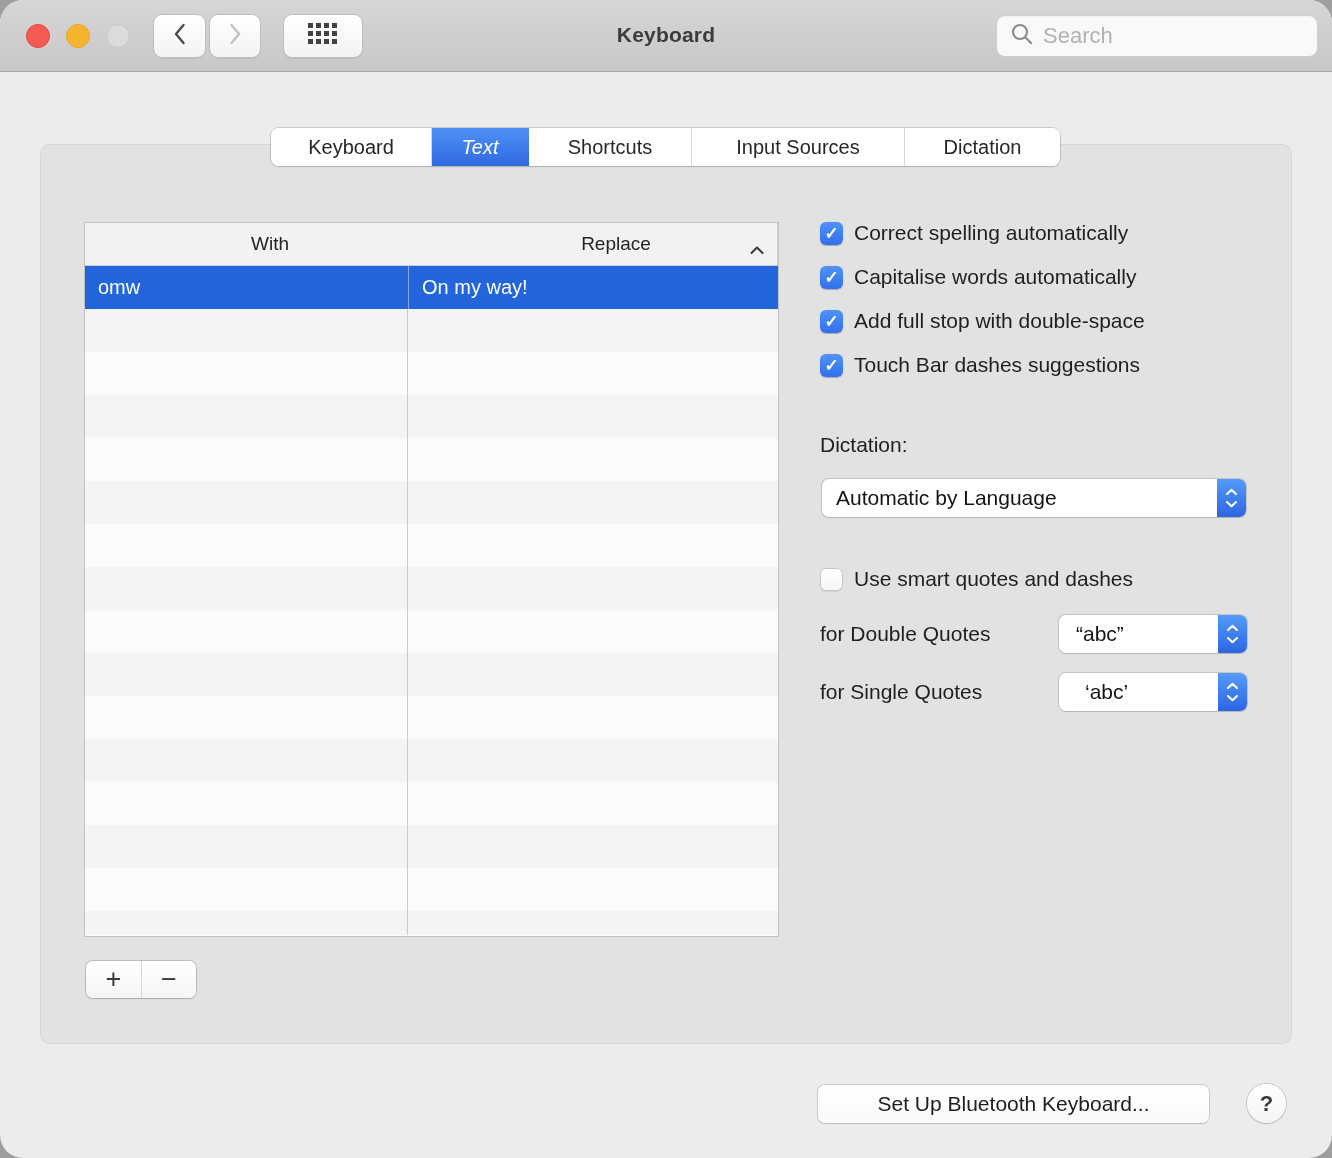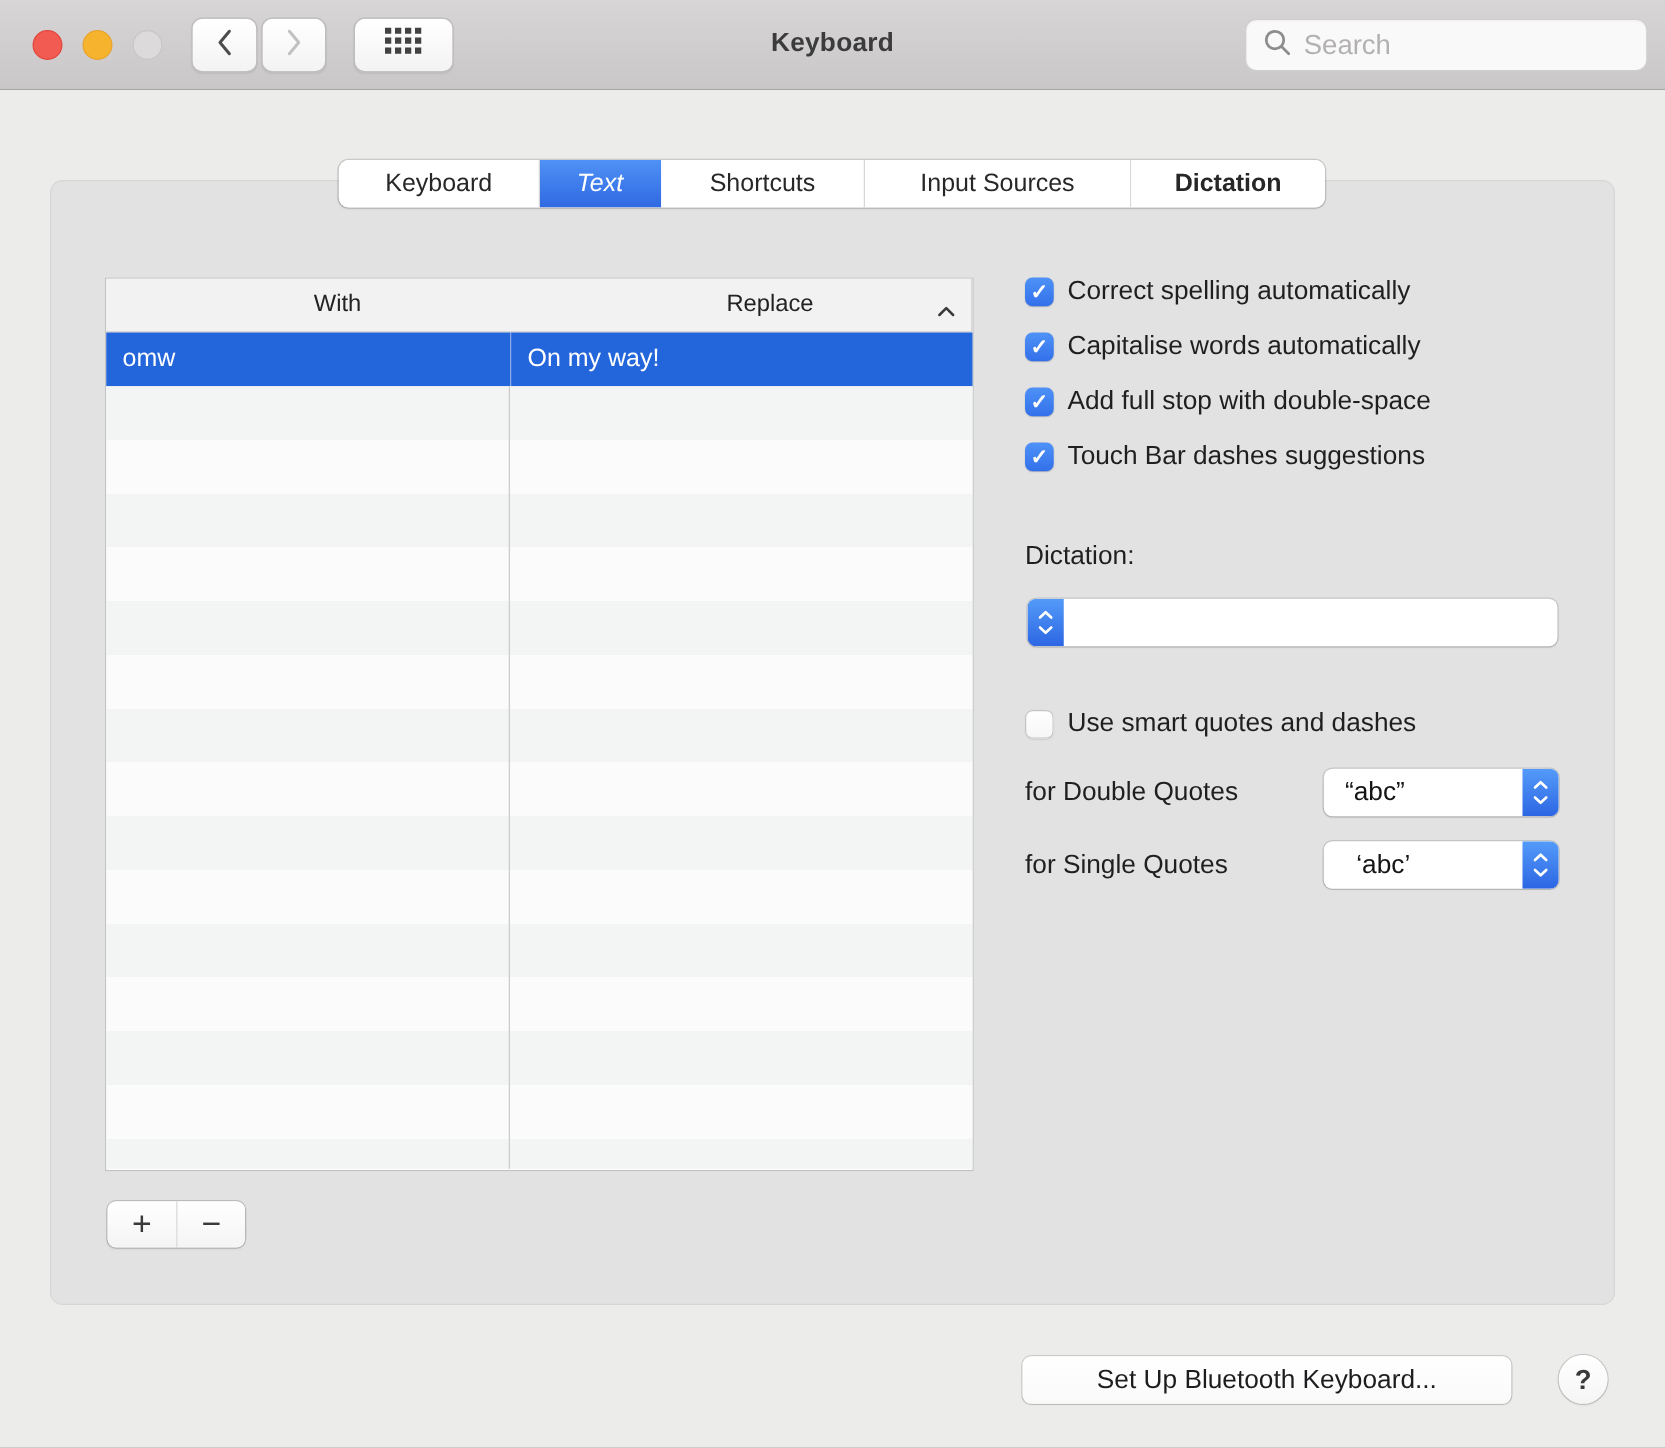--- a/index.html
+++ b/index.html
@@ -2,21 +2,21 @@
 <html><head>
 <meta charset="utf-8">
 <title>Keyboard</title>
 <style>
   * { margin:0; padding:0; box-sizing:border-box; }
   html,body { font-family:"Liberation Sans", sans-serif; }
   body { background:#9e9e9e; }
 
   .window {
     position:relative; width:1332px; height:1158px;
-    background:#ececeb; overflow:hidden;
+    background:#ececeb; overflow:hidden;border-radius:23px;
   }
 
   
   .titlebar {
     position:absolute; left:0; top:0; width:1332px; height:72px;
     background:linear-gradient(#d7d5d5, #c9c7c7);
     border-bottom:1px solid #a9a7a7;
   }
   .traffic { position:absolute; top:24px; width:24px; height:24px; border-radius:50%; }
   .traffic.close { left:26px; background:#f25b51; border:1px solid #e2473e; }
@@ -56,21 +56,21 @@
   .tabbar {
     position:absolute; left:271px; top:128px; height:38px; z-index:6;
     display:flex; background:#ffffff; border-radius:8px; overflow:hidden;
     box-shadow:0 0 0 1px rgba(0,0,0,.14), 0 1px 2px rgba(0,0,0,.10);
   }
   .tab {
     display:flex; align-items:center; justify-content:center;
     font-size:20px; color:#272727; background:#fff;
     border-right:1px solid #d8d7d7; cursor:default;
   }
-  .tab:last-child { border-right:none;font-weight:bold; }
+  .tab:last-child { border-right:none; }
   .tab.selected {
     background:linear-gradient(#4f91f5,#2f69e2); color:#fff;
     border-right-color:transparent;
     font-style:italic;
   }
 
   
   .panel {
     position:absolute; left:40px; top:144px; width:1252px; height:900px;
     background:#e3e2e2; border-radius:10px;
@@ -272,20 +272,21 @@
     <span class="cb-label">Add full stop with double-space</span>
   </div>
   <div class="cb-row" style="top:353px">
     <span class="checkbox">✓</span>
     <span class="cb-label">Touch Bar dashes suggestions</span>
   </div>
 
   <div class="static-label" style="left:820px; top:433px">Dictation:</div>
 
   <div class="dropdown" style="left:822px; top:479px; width:424px">
+    <span class="dd-value">Automatic by Language</span>
     <span class="dd-cap">
       <svg width="13" height="8" viewBox="0 0 13 8">
           <path d="M2 6 L6.5 1.8 L11 6" fill="none" stroke="#fff" stroke-width="2.1" stroke-linecap="round" stroke-linejoin="round"></path>
         </svg>
       <svg width="13" height="8" viewBox="0 0 13 8">
           <path d="M2 2 L6.5 6.2 L11 2" fill="none" stroke="#fff" stroke-width="2.1" stroke-linecap="round" stroke-linejoin="round"></path>
         </svg>
     </span>
   </div>
 

